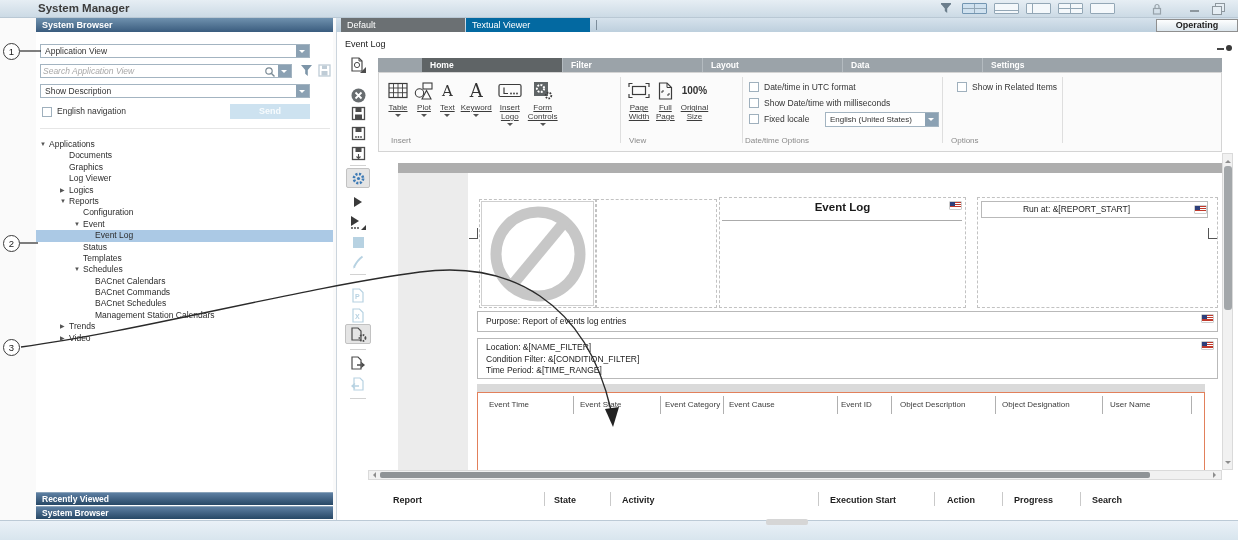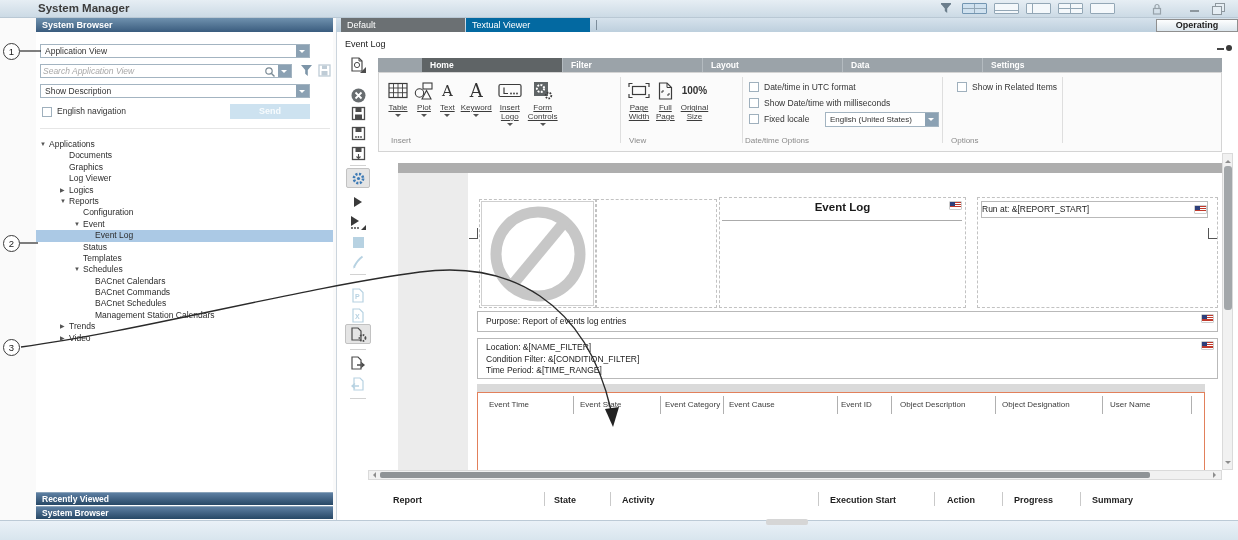--- a/index.html
+++ b/index.html
@@ -115,21 +115,21 @@
   .page{position:absolute;left:70px;top:10px;width:754px;height:297px;background:#fff;}
   .mark-l{position:absolute;left:71px;top:65px;width:9px;height:11px;border-right:1.5px solid #555;border-bottom:1.5px solid #555;}
   .mark-r{position:absolute;left:810px;top:65px;width:9px;height:11px;border-left:1.5px solid #555;border-bottom:1.5px solid #555;}
   .dashcell{position:absolute;border:1px dashed #c2c2c2;}
   .logo-box{position:absolute;left:83px;top:38px;width:113px;height:105px;border:1px solid #cfcfcf;
     display:flex;align-items:center;justify-content:center;}
   .rep-title{position:absolute;left:321px;top:38px;width:247px;text-align:center;
     font-size:11.5px;font-weight:bold;color:#1a1a1a;}
   .title-line{position:absolute;left:324px;top:57px;width:240px;height:1px;background:#ababab;}
   .runbox{position:absolute;left:583px;top:38px;width:227px;height:17px;border:1px solid #b9b9b9;
-    font-size:8.5px;color:#222;text-align:left;line-height:15px;padding-right:36px;}
+    font-size:8.5px;color:#222;text-align:center;line-height:15px;padding-right:36px;}
   .purpose-box{position:absolute;left:79px;top:148px;width:741px;height:21px;border:1px solid #b9b9b9;
     font-size:8.5px;color:#222;line-height:19px;padding-left:8px;}
   .filter-box{position:absolute;left:79px;top:175px;width:741px;height:41px;border:1px solid #b9b9b9;
     font-size:8.5px;color:#222;padding:3px 0 0 8px;}
   .filter-box div{line-height:11.5px;}
   .tbl-strip{position:absolute;left:79px;top:221px;width:728px;height:8px;background:#dadada;}
   .rep-table{position:absolute;left:79px;top:229px;width:728px;height:90px;border:1.5px solid #e2805b;background:#fff;}
   .rcol{position:absolute;top:7px;font-size:8px;color:#3c3c3c;white-space:nowrap;}
   .rdiv{position:absolute;top:3px;width:1px;height:18px;background:#b0b0b0;}
   .flag{position:absolute;width:11px;height:7px;
@@ -584,21 +584,21 @@
   <span class="sarrow" style="left:370px;top:472px;border-right-color:#8d8d8d"></span>
   <div class="hthumb"></div>
   <span class="sarrow" style="left:1213px;top:472px;border-left-color:#8d8d8d"></span>
 
   <span class="bcol" style="left:393px">Report</span>
   <span class="bcol" style="left:554px">State</span>
   <span class="bcol" style="left:622px">Activity</span>
   <span class="bcol" style="left:830px">Execution Start</span>
   <span class="bcol" style="left:947px">Action</span>
   <span class="bcol" style="left:1014px">Progress</span>
-  <span class="bcol" style="left:1092px">Summary</span>
+  <span class="bcol" style="left:1092px">Search</span>
   <span class="bdiv" style="left:544px"></span>
   <span class="bdiv" style="left:610px"></span>
   <span class="bdiv" style="left:818px"></span>
   <span class="bdiv" style="left:934px"></span>
   <span class="bdiv" style="left:1002px"></span>
   <span class="bdiv" style="left:1080px"></span>
 
   <div class="statusbar"></div>
   <div class="drag-handle"></div>
 

